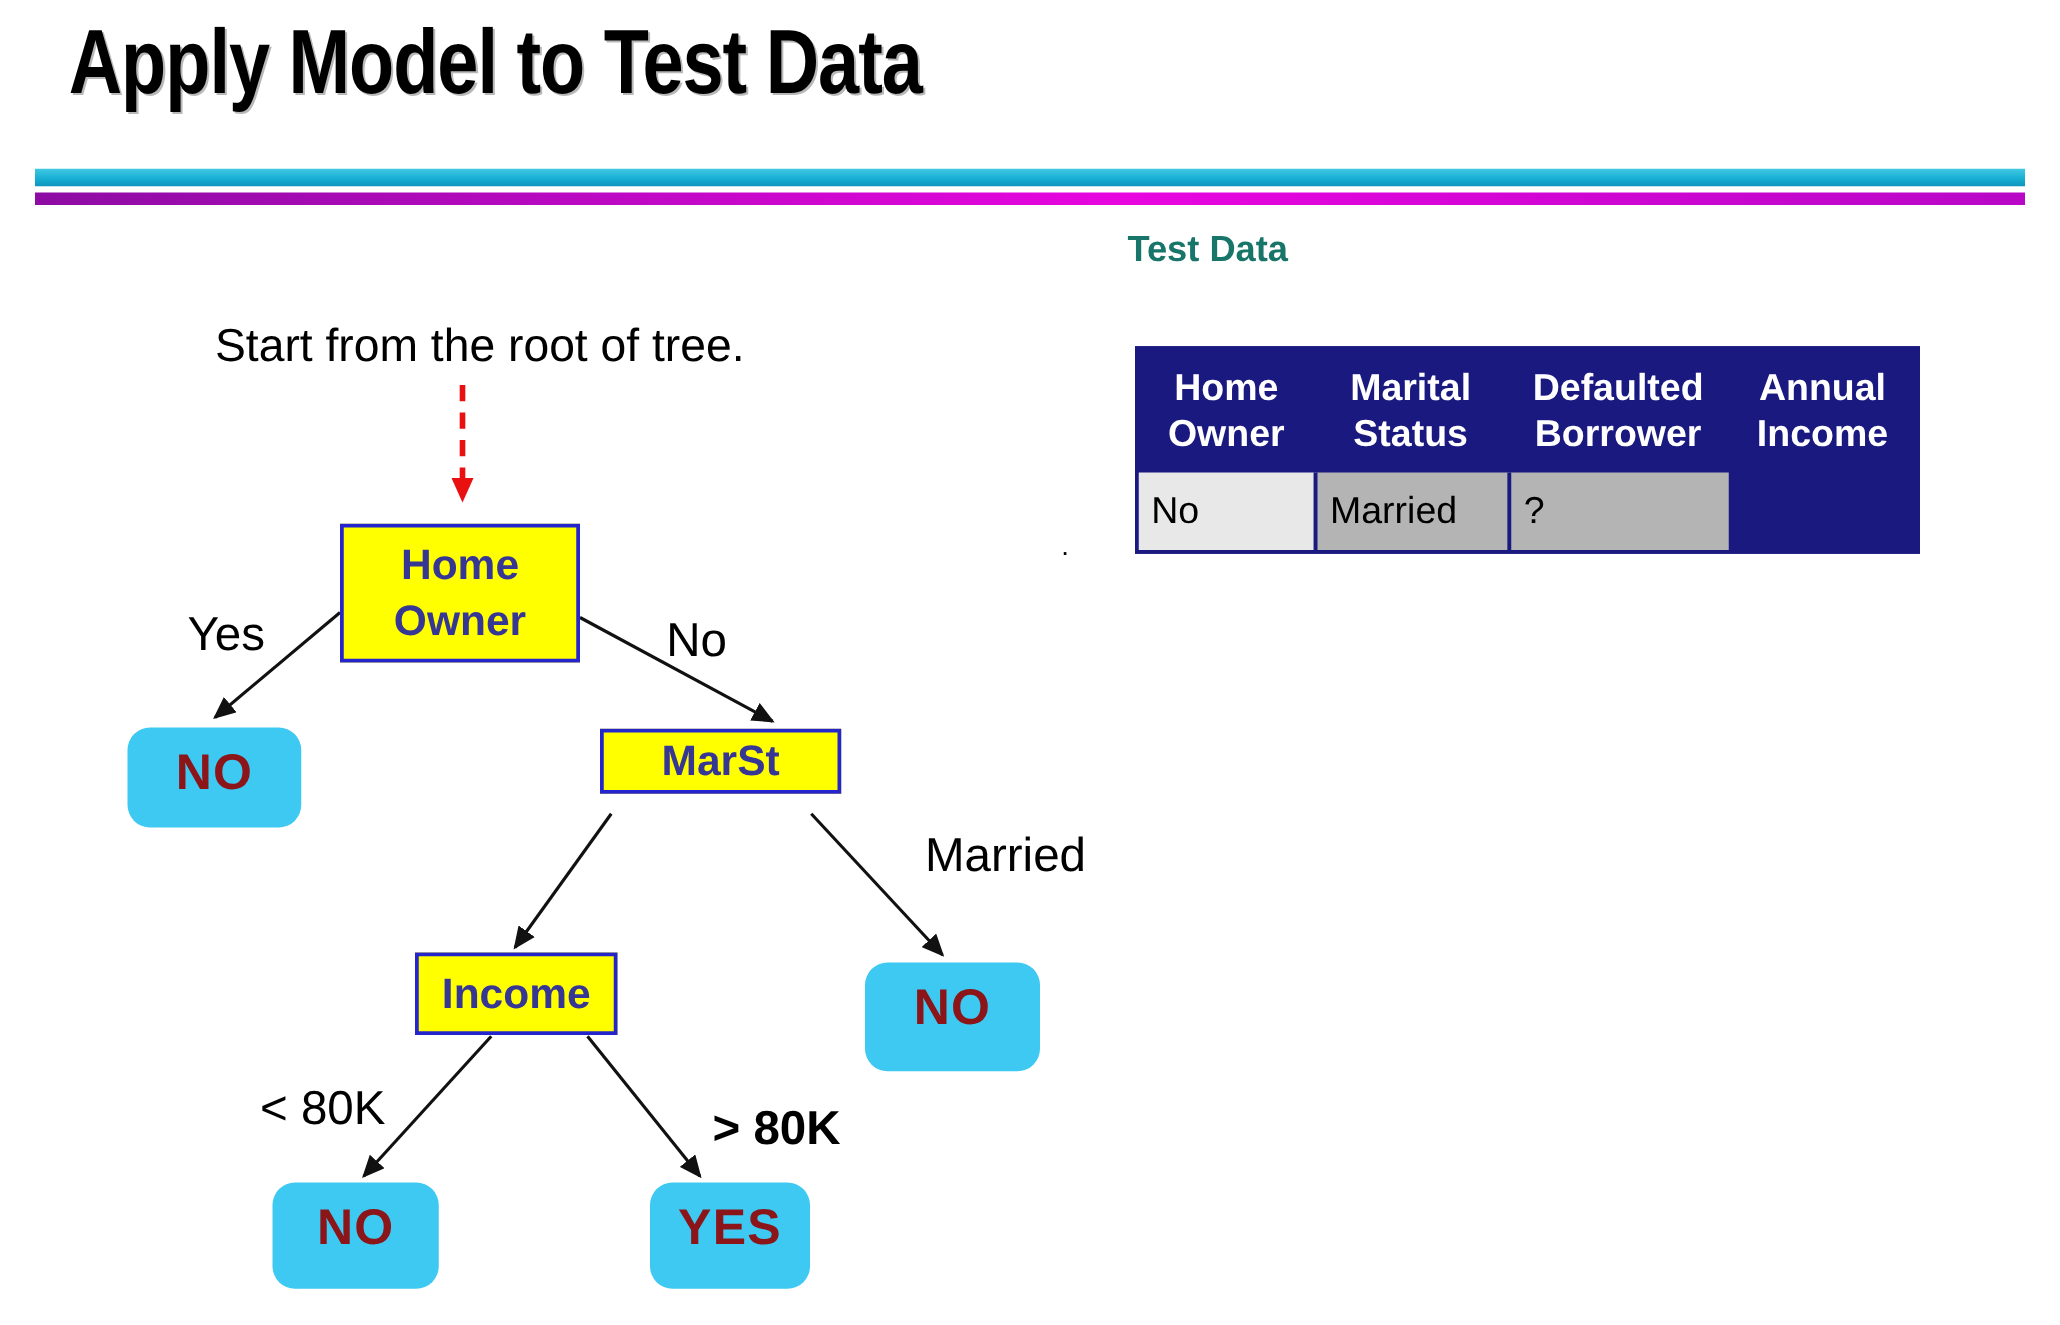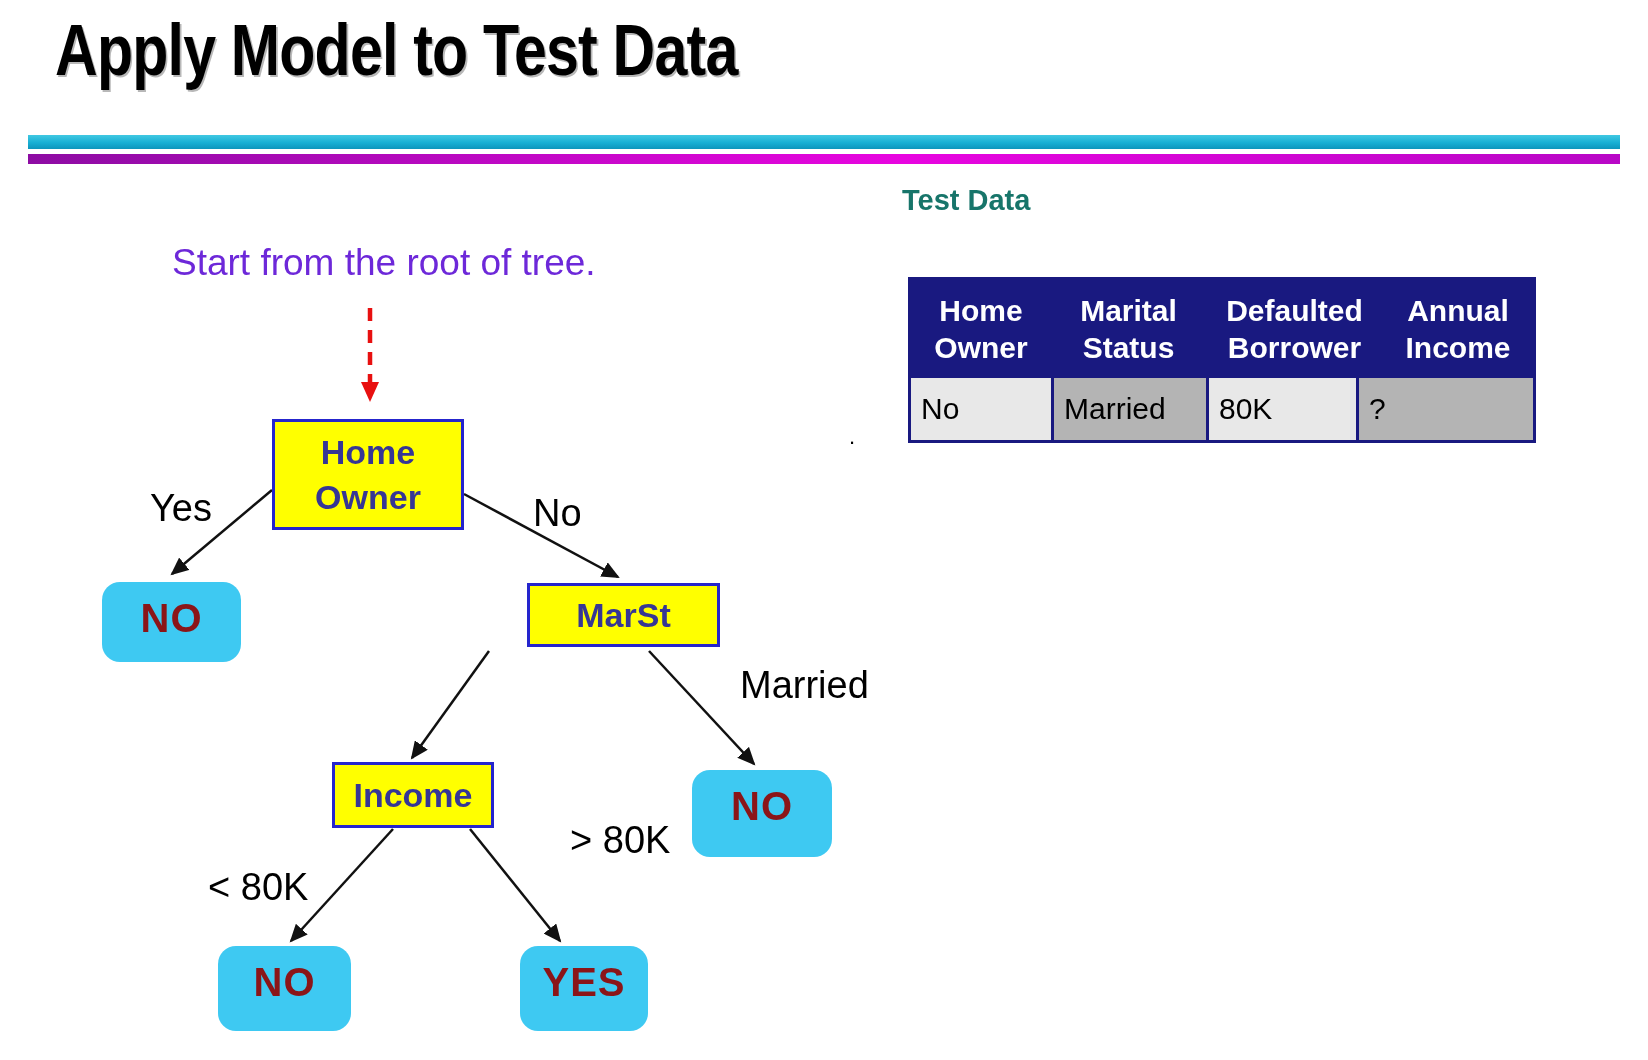--- a/index.html
+++ b/index.html
@@ -17,21 +17,21 @@
   }
   .rule-cyan{
     left:28px;top:135px;width:1592px;height:14px;
     background:linear-gradient(180deg,#41c8e2 0%,#18afd4 55%,#0d95bc 100%);
   }
   .rule-magenta{
     left:28px;top:154px;width:1592px;height:10px;
     background:linear-gradient(90deg,#8d0ca3 0%,#e805e0 55%,#b807c6 100%);
   }
   
-  .instruction{left:172px;top:242px;font-size:37px;color:#6d28d9;}
+  .instruction{left:172px;top:256px;font-size:37px;color:#000000;}
   svg.edges{left:0;top:0;width:1648px;height:1060px;pointer-events:none;}
   .node{
     box-sizing:border-box;background:#ffff00;border:3px solid #2525cd;
     display:flex;align-items:center;justify-content:center;text-align:center;
     color:#363695;font-weight:bold;font-size:34px;line-height:1.32;
   }
   .leaf{
     box-sizing:border-box;background:#3ec9f2;border-radius:18px;
     display:flex;justify-content:center;padding-top:14px;
     color:#8b1518;font-weight:bold;font-size:40px;letter-spacing:1px;
@@ -85,21 +85,21 @@
     <line x1="464" y1="494" x2="618" y2="577" stroke="#111" stroke-width="2.5" marker-end="url(#mBlack)"></line>
     <line x1="489" y1="651" x2="412" y2="758" stroke="#111" stroke-width="2.5" marker-end="url(#mBlack)"></line>
     <line x1="649" y1="651" x2="754" y2="764" stroke="#111" stroke-width="2.5" marker-end="url(#mBlack)"></line>
     <line x1="393" y1="829" x2="291" y2="941" stroke="#111" stroke-width="2.5" marker-end="url(#mBlack)"></line>
     <line x1="470" y1="829" x2="560" y2="941" stroke="#111" stroke-width="2.5" marker-end="url(#mBlack)"></line>
   </svg>
 
   <div class="abs node" style="left:272px;top:419px;width:192px;height:111px;">
     <span>Home Owner</span>
   </div>
-  <div class="abs node" style="left:480px;top:583px;width:193px;height:64px;margin-left:47px;">
+  <div class="abs node" style="left:480px;top:583px;width:193px;height:52px;">
     <span>MarSt</span>
   </div>
   <div class="abs node" style="left:332px;top:762px;width:162px;height:66px;">
     <span>Income</span>
   </div>
 
   <div class="abs leaf" style="left:102px;top:582px;width:139px;height:80px;">
     <span>NO</span>
   </div>
   <div class="abs leaf" style="left:692px;top:770px;width:140px;height:87px;">
@@ -109,34 +109,33 @@
     <span>NO</span>
   </div>
   <div class="abs leaf" style="left:520px;top:946px;width:128px;height:85px;">
     <span>YES</span>
   </div>
 
   <div class="abs edge-label" style="left:150px;top:487px;">Yes</div>
   <div class="abs edge-label" style="left:533px;top:492px;">No</div>
   <div class="abs edge-label" style="left:740px;top:664px;">Married</div>
   <div class="abs edge-label" style="left:208px;top:842px;margin-top:24px;">&lt; 80K</div>
-  <div class="abs edge-label" style="left:570px;top:819px;">&gt; 80K</div>
+  <div class="abs edge-label" style="left:570px;top:882px;font-weight:bold;">&gt; 80K</div>
 
   <div class="abs td-heading">Test Data</div>
 
   <div class="abs tdata">
     <div class="tdata-header">
       <div class="th w0">Home Owner</div>
       <div class="th w1">Marital Status</div>
       <div class="th w3">Defaulted Borrower</div>
       <div class="th w2">Annual Income</div>
     </div>
     <div class="tdata-row">
       <div class="td w0 cell-light">No</div>
       <div class="td w1 cell-dark">Married</div>
-      <div class="td w2 cell-light">80K</div>
       <div class="td w3 cell-dark">?</div>
     </div>
   </div>
 
   <div class="abs stray">.</div>
 
 </div>
 
 </body></html>

